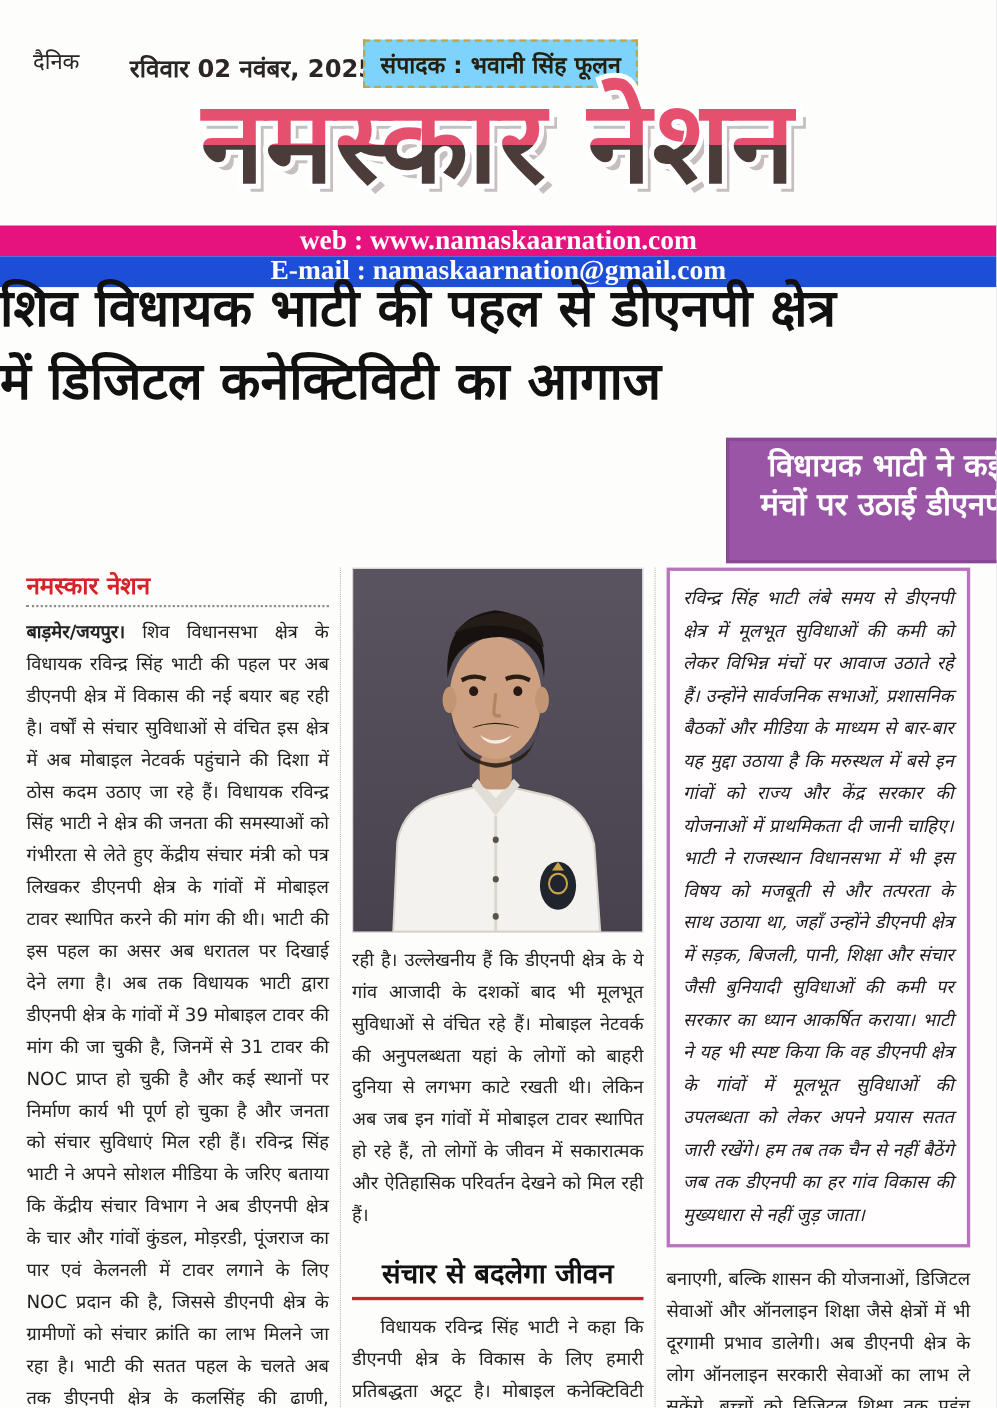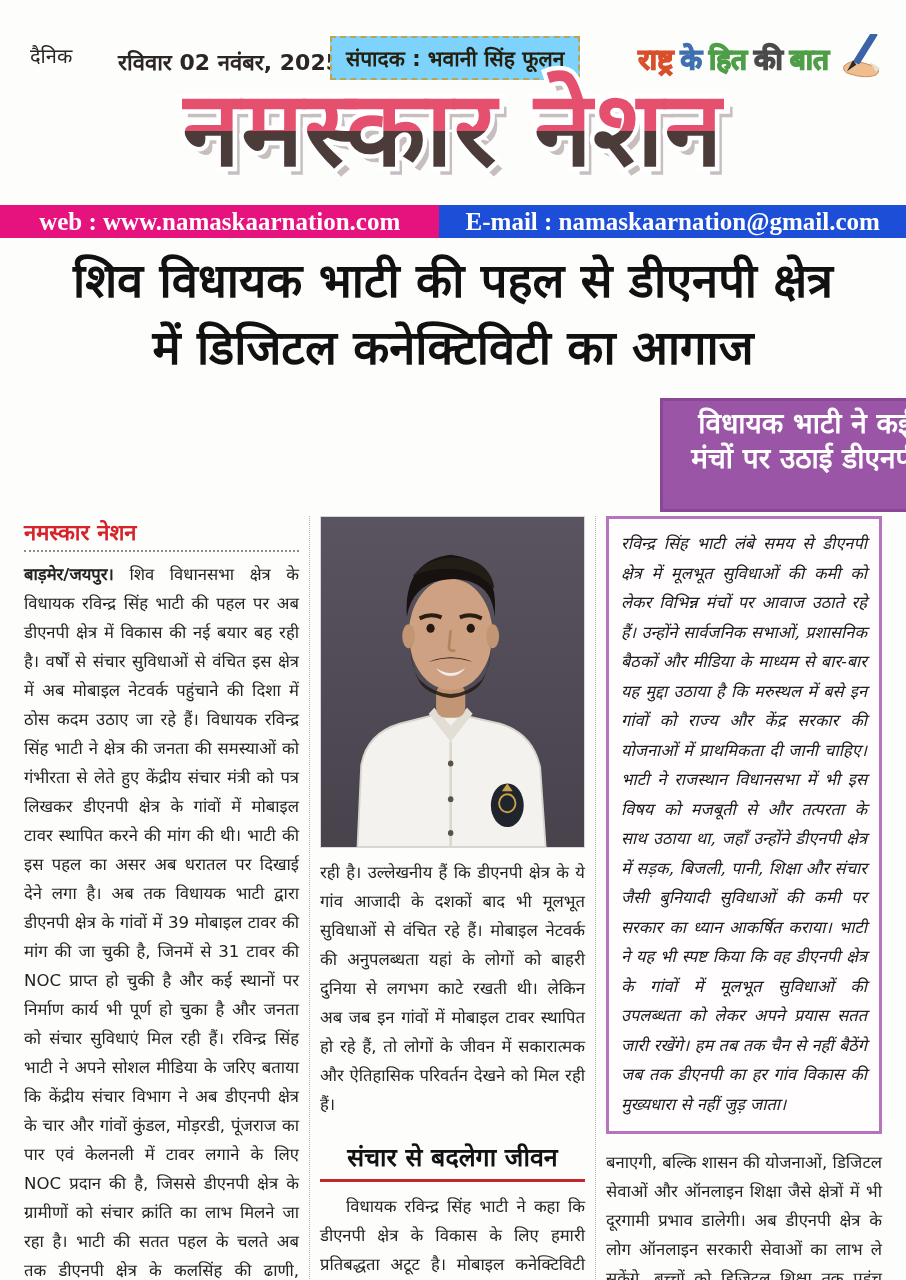--- a/index.html
+++ b/index.html
@@ -37,32 +37,32 @@
     color:#ffffff; -webkit-text-stroke:9px #ffffff;
     text-shadow:7px 8px 0 #c7bfbf;
   }
   .mast-front {
     position:relative;
     background:linear-gradient(to bottom, #e4506e 0%, #e4506e 52%, #4b3c3a 52%, #4b3c3a 100%);
     -webkit-background-clip:text; background-clip:text; color:transparent;
   }
 
   
-  .contact-bar { position:absolute; top:205px; left:0; width:100%; height:33px; display:flex; }
+  .contact-bar { position:absolute; top:205px; left:0; width:100%; height:33px; display:flex;flex-direction:column; }
   .web-seg {
     flex:0 0 48.5%; background:#e6137e; color:#fff; display:flex; align-items:center; justify-content:center;
     font-family:"Liberation Serif", serif; font-weight:bold; font-size:25px;
   }
   .email-seg {
     flex:1; background:#1d4ed8; color:#fff; display:flex; align-items:center; justify-content:center;
     font-family:"Liberation Serif", serif; font-weight:bold; font-size:25px;
   }
 
   
-  .headline { position:absolute; top:248px; left:0; width:100%; text-align:center; color:#111; }
+  .headline { position:absolute; top:248px; left:0; width:100%; color:#111; }
   .headline .hl { font-size:47px; font-weight:bold; line-height:1.42; letter-spacing:0; }
 
   
   .subhead-left {
     position:absolute; top:400px; left:28px; width:574px; height:100px;
     background:#e8e8e8; text-align:center; padding-top:6px;
   }
   .subhead-left .sh { font-size:30px; font-weight:bold; line-height:1.43; color:#151515; }
   .side-headline {
     position:absolute; top:398px; left:612px; width:290px; height:114px;
@@ -103,35 +103,20 @@
 </style>
 </head>
 <body>
 
 <div class="page">
 
   <div class="topstrip">
     <div class="edition">दैनिक</div>
     <div class="dateline-top">रविवार 02 नवंबर, 2025</div>
     <div class="editor-badge">संपादक : भवानी सिंह फूलन</div>
-    <div class="tagline">
-      <span class="tg-word tg-w0">राष्ट्र</span>
-      <span class="tg-word tg-w1">के</span>
-      <span class="tg-word tg-w2">हित</span>
-      <span class="tg-word tg-w3">की</span>
-      <span class="tg-word tg-w4">बात</span>
-      <span>
-        <svg width="58" height="44" viewBox="0 0 58 44">
-          <path d="M14 40 Q6 38 8 32 Q14 26 24 28 L38 32 Q46 36 40 41 Q30 45 14 40 Z" fill="#f0bd8e" stroke="#c98f5a" stroke-width="1"></path>
-          <rect x="26" y="-4" width="7" height="36" rx="2" transform="rotate(32 30 14)" fill="#3b63a8"></rect>
-          <path d="M12 38 L20 30 L16 26 Z" fill="#2a2a2a" transform="rotate(10 16 32)"></path>
-          <path d="M34 28 L44 34 L40 38 Z" fill="#e8e2d6"></path>
-        </svg>
-      </span>
-    </div>
   </div>
 
   <div class="masthead-wrap">
     <div style="position:relative; display:inline-block;">
       <span class="mast mast-back">नमस्कार नेशन</span>
       <span class="mast mast-front">नमस्कार नेशन</span>
     </div>
   </div>
 
   <div class="contact-bar">

